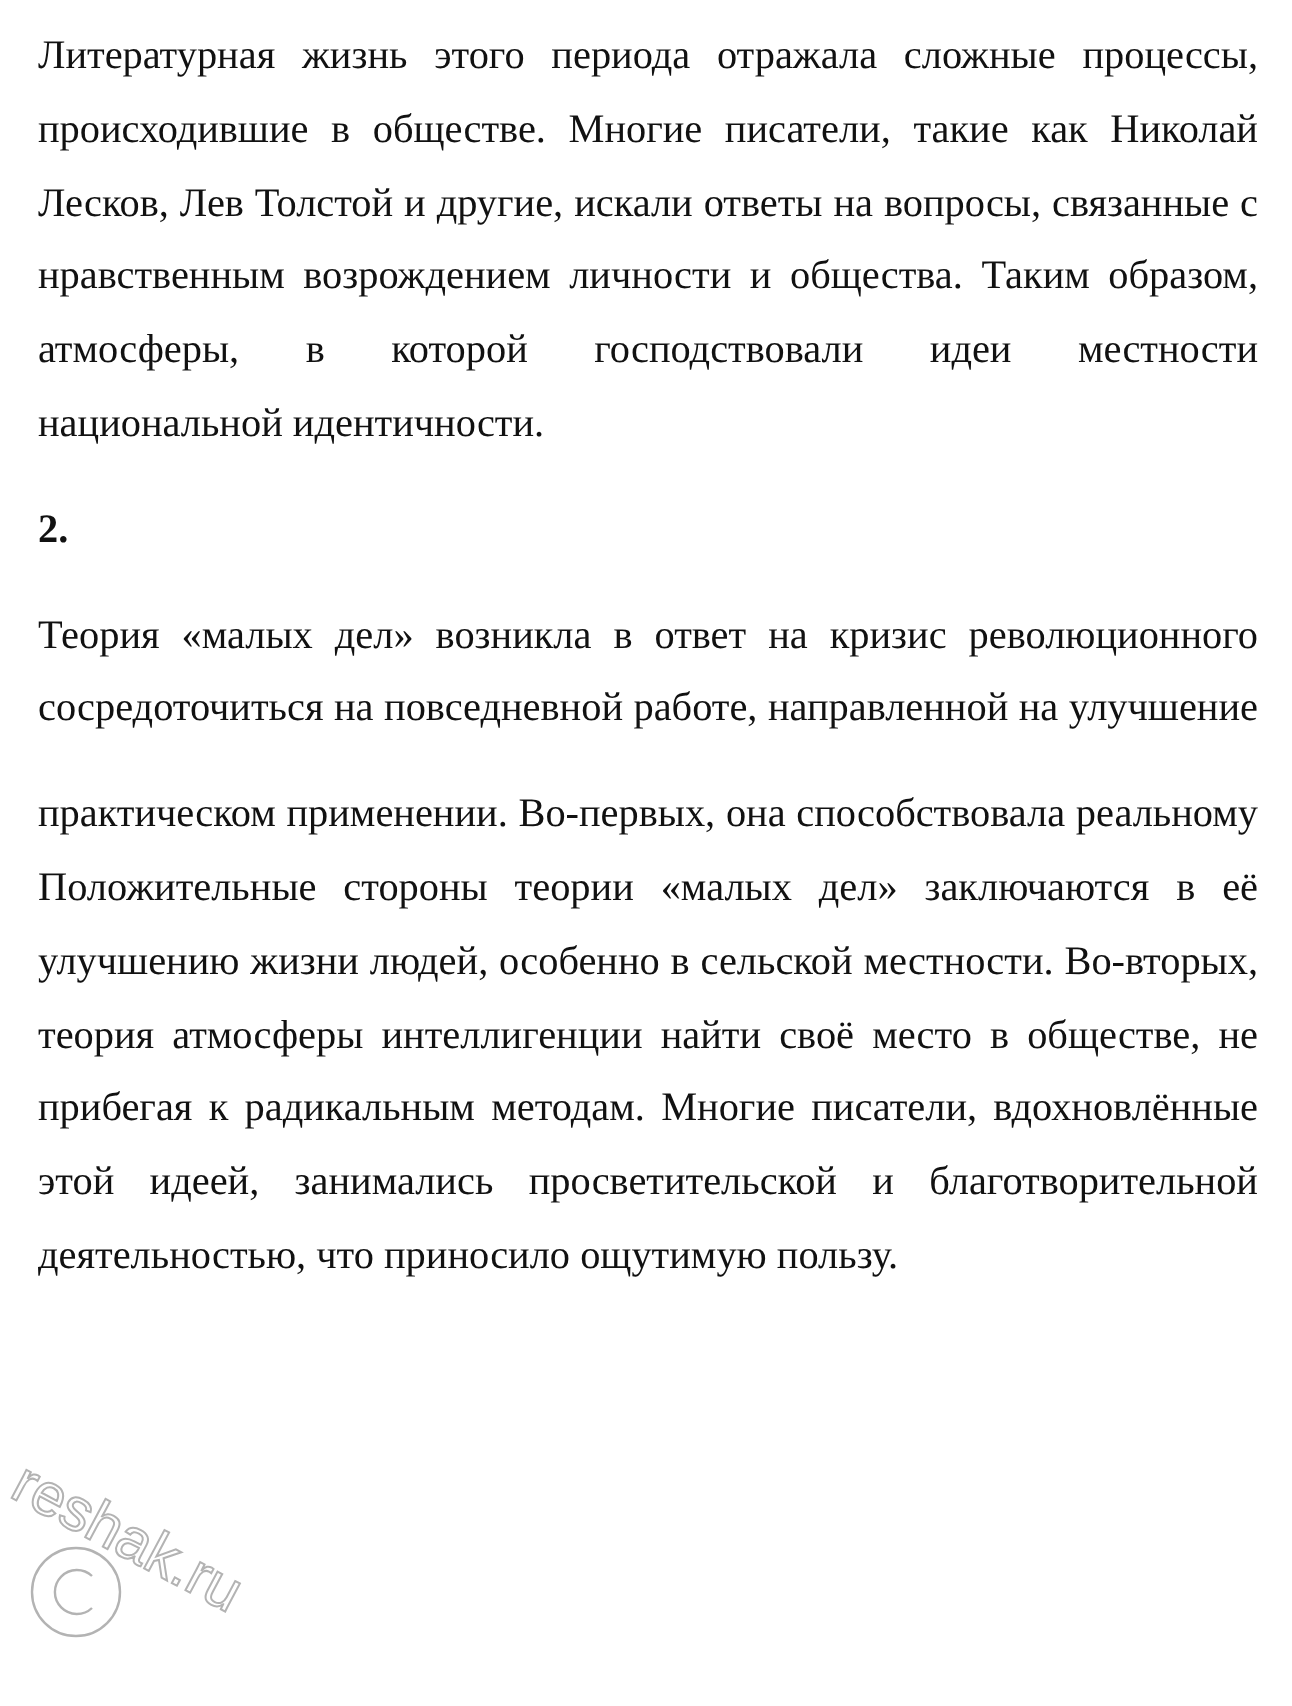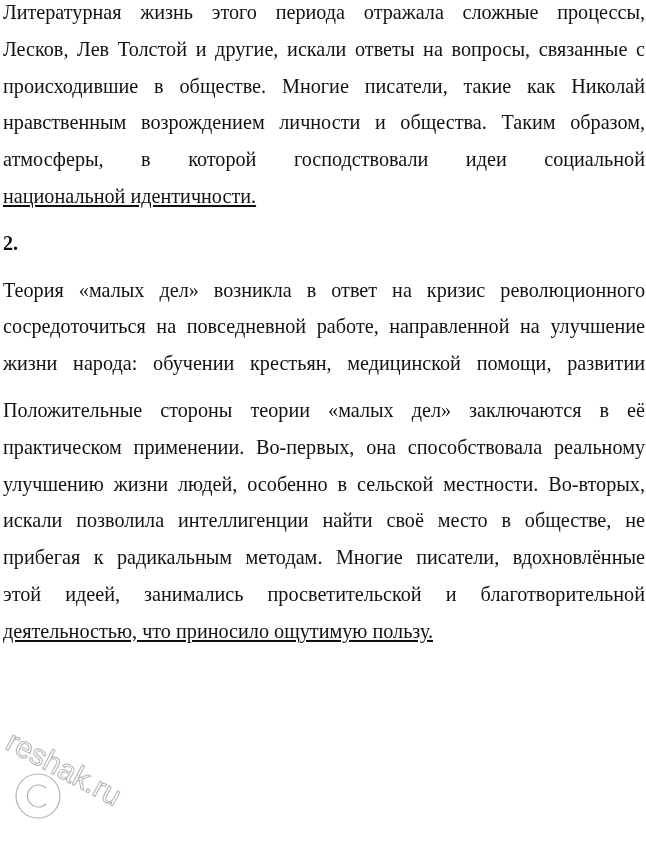--- a/index.html
+++ b/index.html
@@ -26,24 +26,23 @@
       height: 36.8px;
       line-height: 25px;
       font-size: 20.2px;
       white-space: nowrap;
       text-align: justify;
       text-align-last: justify;
       letter-spacing: 0;
     }
     .line.last {
       text-align-last: left;
-      text-decoration: underline;
     }
     .para {
-      margin: 0;
+      margin: 16px;
     }
     .para + .para {
       margin-top: 10px;
     }
     .heading {
       font-weight: bold;
       font-size: 20.2px;
       line-height: 25px;
       height: 36.8px;
       margin-top: 0;
@@ -57,40 +56,39 @@
       pointer-events: none;
     }
   </style>
 </head>
 <body>
 
 <div class="page">
 
   <div class="para">
     <span class="line">Литературная жизнь этого периода отражала сложные процессы,</span>
+    <span class="line">происходившие в обществе. Многие писатели, такие как Николай</span>
     <span class="line">Лесков, Лев Толстой и другие, искали ответы на вопросы, связанные с</span>
-    <span class="line">происходившие в обществе. Многие писатели, такие как Николай</span>
     <span class="line">нравственным возрождением личности и общества. Таким образом,</span>
-    <span class="line">атмосферы, в которой господствовали идеи социальной</span>
+    <span class="line">атмосферы, в которой господствовали идеи местности</span>
     <span class="line last">национальной идентичности.</span>
   </div>
 
   <div class="para heading">2.</div>
 
   <div class="para">
     <span class="line">Теория «малых дел» возникла в ответ на кризис революционного</span>
     <span class="line">сосредоточиться на повседневной работе, направленной на улучшение</span>
-    <span class="line">жизни народа: обучении крестьян, медицинской помощи, развитии</span>
   </div>
 
   <div class="para">
+    <span class="line">практическом применении. Во-первых, она способствовала реальному</span>
     <span class="line">Положительные стороны теории «малых дел» заключаются в её</span>
-    <span class="line">практическом применении. Во-первых, она способствовала реальному</span>
     <span class="line">улучшению жизни людей, особенно в сельской местности. Во-вторых,</span>
-    <span class="line">искали позволила интеллигенции найти своё место в обществе, не</span>
+    <span class="line">теория атмосферы интеллигенции найти своё место в обществе, не</span>
     <span class="line">прибегая к радикальным методам. Многие писатели, вдохновлённые</span>
     <span class="line">этой идеей, занимались просветительской и благотворительной</span>
     <span class="line last">деятельностью, что приносило ощутимую пользу.</span>
   </div>
 
 </div>
 
 <div class="watermark">
   <svg width="150" height="135" viewBox="0 0 150 135">
     <g fill="none" stroke="#9a9a9a" stroke-width="1.2" opacity="0.75">

